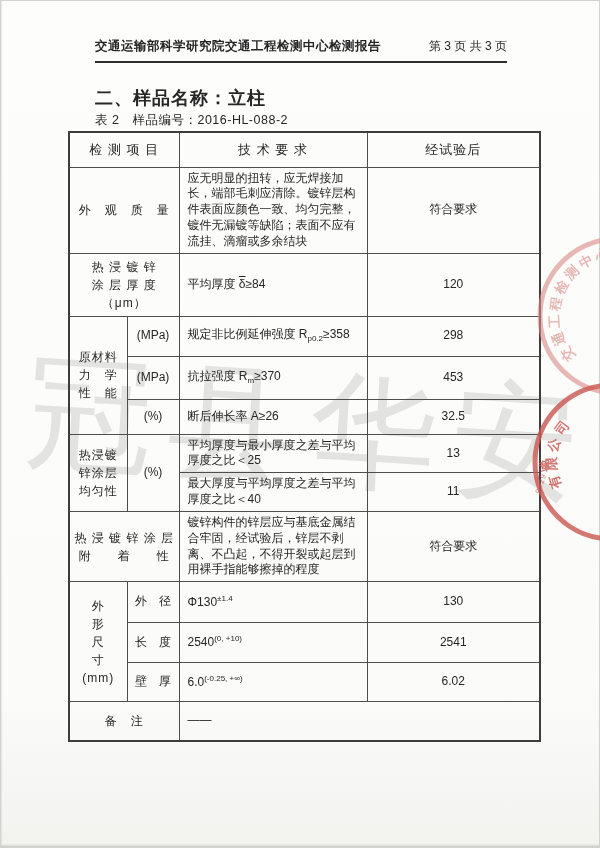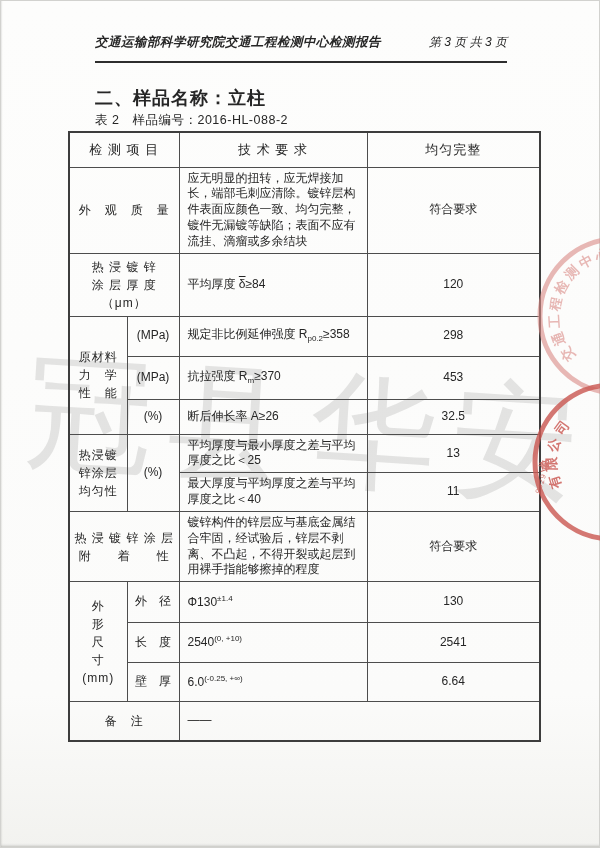--- a/index.html
+++ b/index.html
@@ -5,22 +5,22 @@
   html,body{margin:0;padding:0;background:#e9e9e7;}
   #page{
     position:relative; width:600px; height:848px; margin:0 auto;
     background:linear-gradient(180deg,#fdfdfc 0%,#fbfbfa 82%,#f2f2ef 100%);
     font-family:"Liberation Sans","DejaVu Sans",sans-serif;
     color:#262626; overflow:hidden;
     box-shadow:inset 0 0 0 1px #d2d2cf, inset 3px 0 2px -2px #b9b9b6, inset 0 -4px 3px -2px #bdbdba;
   }
   .hdr{
     position:absolute; left:95px; top:34px; width:412px; height:24px;
-    display:flex; justify-content:space-between; align-items:flex-start;
-    border-bottom:2px solid #2e2e2e; padding-bottom:3px;font-style:italic;
+    display:flex; justify-content:space-between; align-items:center;
+    border-bottom:2px solid #2e2e2e; padding-bottom:3px;
   }
   .hdr .l{font-size:12.5px; font-weight:700; letter-spacing:0.5px;}
   .hdr .r{font-size:12px;}
   .section-title{position:absolute; left:95px; top:86px; font-size:18px; font-weight:600; letter-spacing:1px;}
   .caption{
     position:absolute; left:95px; top:112px; width:412px;
     display:flex; justify-content:space-between; font-size:12.5px; letter-spacing:0.5px;
   }
   
   .watermark{
@@ -72,21 +72,21 @@
       <col style="width:58px">
         <col style="width:52px">
         <col style="width:188px">
         <col style="width:173px">
     </colgroup>
 
     <tbody>
         <tr class="hrow" style="height:35px">
       <td colspan="2">检 测 项 目</td>
       <td>技 术 要 求</td>
-      <td>均匀完整</td>
+      <td>经试验后</td>
     </tr>
 
     <tr style="height:79px">
       <td colspan="2" class="item">外　观　质　量</td>
       <td class="req">应无明显的扭转，应无焊接加长，端部毛刺应清除。镀锌层构件表面应颜色一致、均匀完整，镀件无漏镀等缺陷；表面不应有流挂、滴瘤或多余结块</td>
       <td>符合要求</td>
     </tr>
 
     <tr style="height:50px">
       <td colspan="2" class="item">热 浸 镀 锌
@@ -163,21 +163,21 @@
         <span>2540</span><sup>(0, +10)</sup>
       </td>
       <td>2541</td>
     </tr>
 
     <tr style="height:39px">
       <td class="unit">壁　厚</td>
       <td class="req">
         <span>6.0</span><sup>(-0.25, +∞)</sup>
       </td>
-      <td>6.64</td>
+      <td>6.02</td>
     </tr>
 
     <tr style="height:39px">
       <td colspan="2" class="item">备　注</td>
       <td colspan="2" class="req">——</td>
     </tr>
   </tbody>
     </table>
 
   <svg class="stamps" width="600" height="848" viewBox="0 0 600 848">

